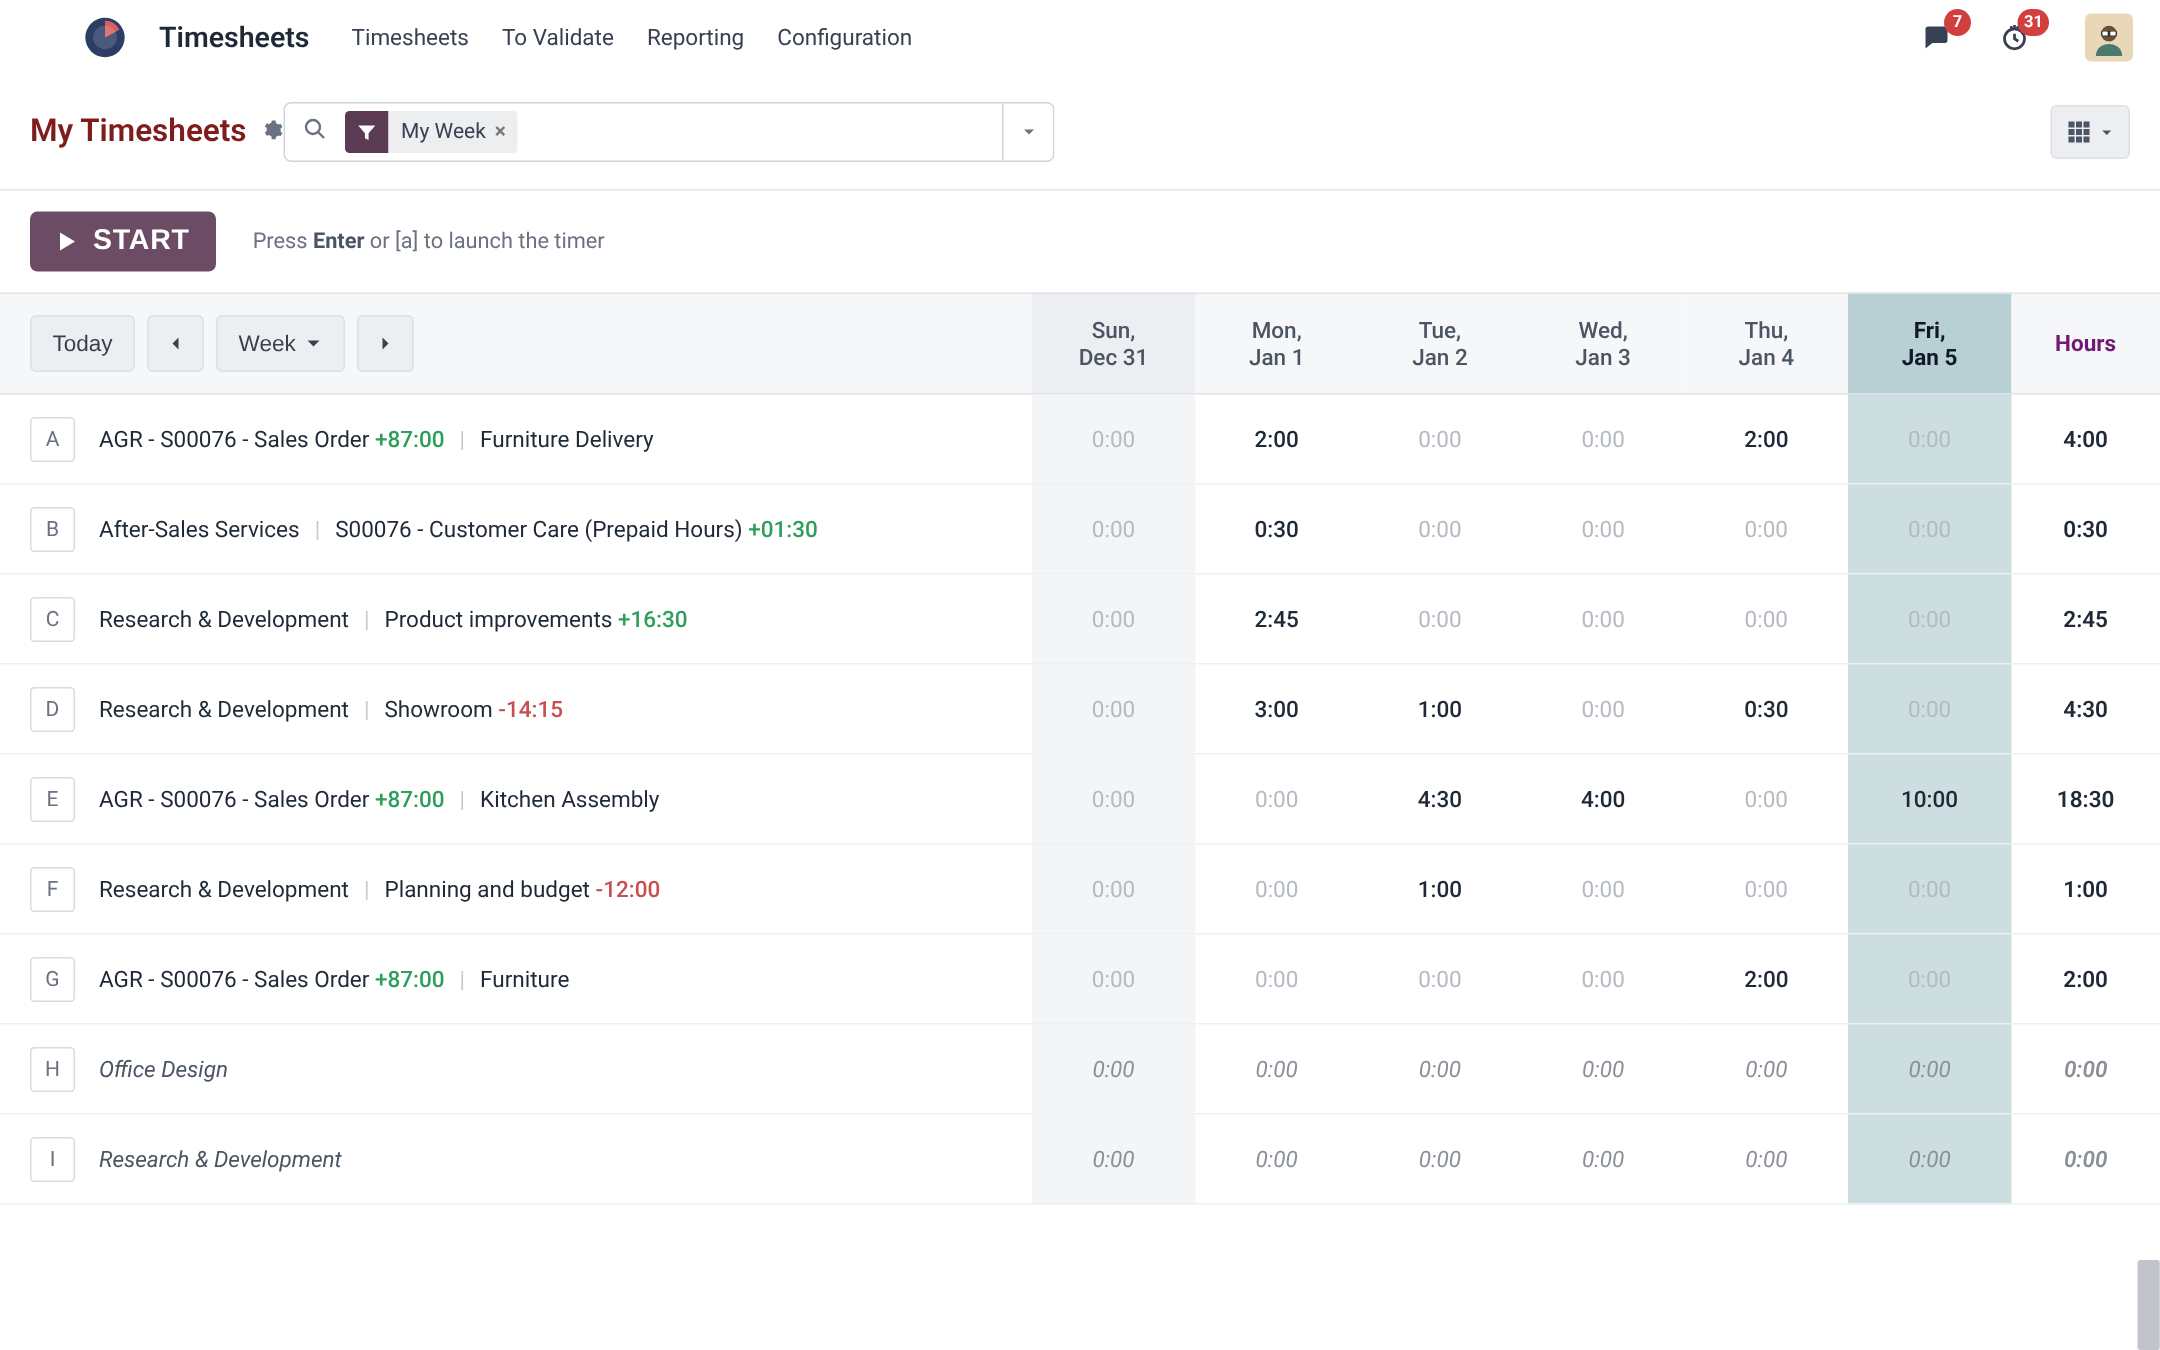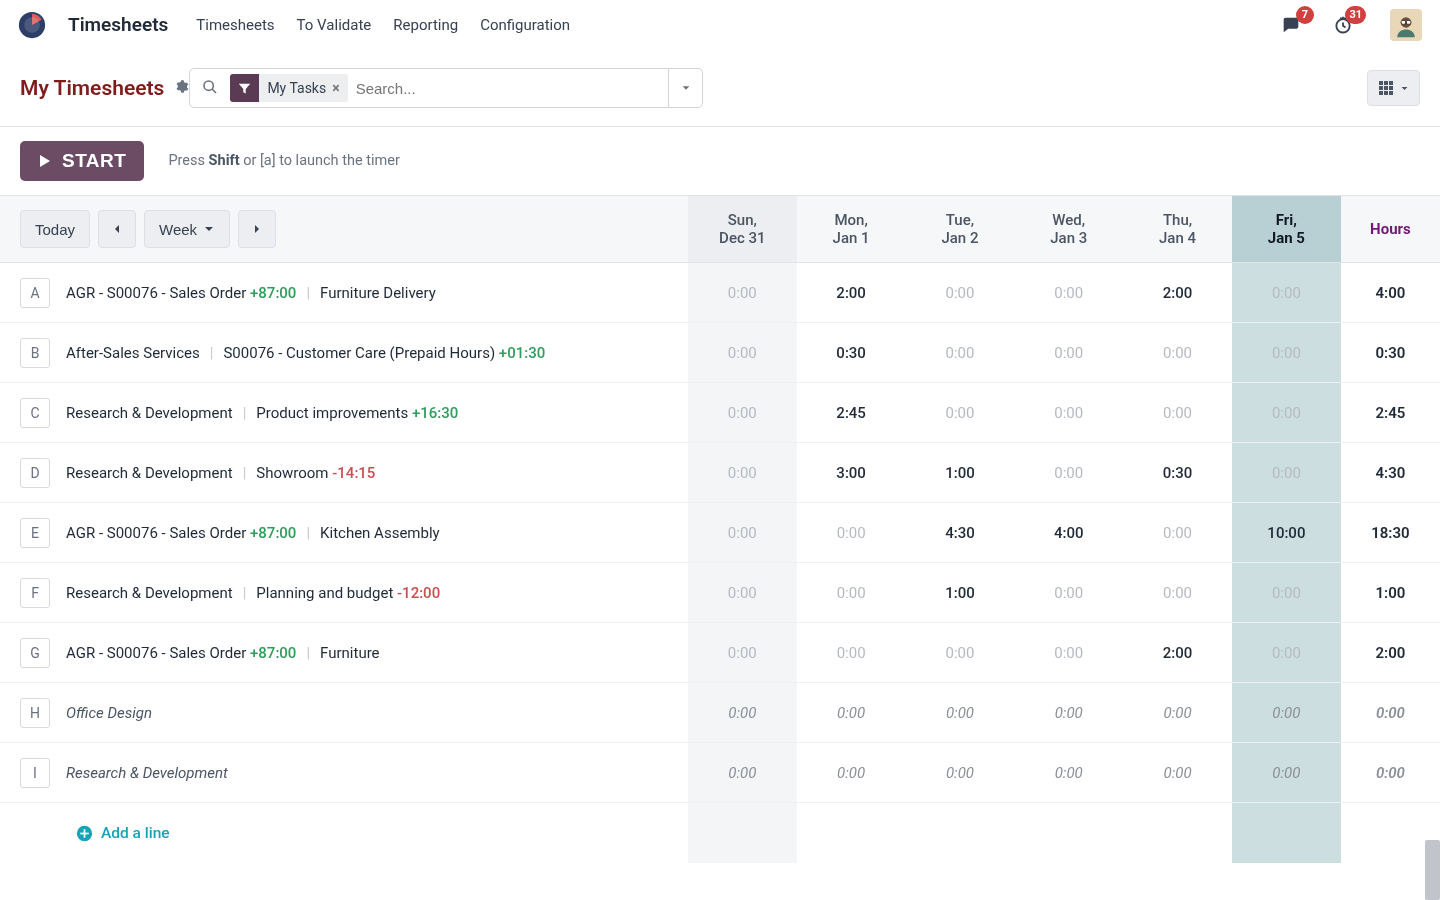--- a/index.html
+++ b/index.html
@@ -1,18 +1,18 @@
 <!DOCTYPE html>
 <html><head>
 <meta charset="utf-8">
 <style>
   * { box-sizing: border-box; margin: 0; padding: 0; }
   body { font-family: -apple-system, BlinkMacSystemFont, "Segoe UI", Roboto, Arial, sans-serif; font-size: 14px; color: #1f2937; background: #fff; width: 1440px; height: 900px; overflow: hidden; }
   
-  .menubar { display:flex; align-items:center; height:50px; padding:0 18px; gap:22px; border-bottom:1px solid transparent; }
+  .menubar { display:flex; align-items:center; height:50px; padding:0 18px; gap:22px; border-bottom:1px solid transparent;margin-left:38px; }
   .app-icon { width:28px; height:28px; border-radius:50%; display:flex; align-items:center; justify-content:center; }
   .app-title { font-size:19px; font-weight:600; margin-right:6px;}
   .menu-link { font-size:15px; color:#374151; cursor:pointer;}
   .menubar .spacer { flex:1 }
   .badge-wrap { position:relative; display:flex; align-items:center; justify-content:center; width:30px; height:30px;}
   .badge { position:absolute; top:-4px; right:-8px; min-width:18px; height:18px; padding:0 4px; border-radius:9px; background:#d23f3f; color:#fff; font-size:11px; font-weight:700; display:flex; align-items:center; justify-content:center;}
   .avatar { width:32px; height:32px; border-radius:4px; background:#e8d8b8; display:flex; align-items:center; justify-content:center; margin-left:10px;}
   .avatar svg{width:28px;height:28px}
   
   .ctrlbar { display:flex; align-items:center; padding:18px 20px 18px; border-bottom:1px solid #e0e3e8;}
@@ -128,24 +128,23 @@
             <circle cx="10" cy="10" r="7"></circle>
             <path d="M21 21l-6-6"></path>
           </svg>
       </span>
       <span class="filter-chip">
           <svg viewBox="0 0 16 16" fill="#fff">
             <path d="M1 2h14l-5.5 6.5V14l-3-1.5V8.5z"></path>
           </svg>
         </span>
       <span class="filter-chip-text">
-          <span>My Tasks</span>
+          <span>My Week</span>
           <span class="x">×</span>
         </span>
-      <input placeholder="Search..." style="">
     </div>
     <div class="search-drop">
       <svg width="10" height="10" viewBox="0 0 12 12" fill="#6b7280">
           <path d="M2 4l4 4 4-4z"></path>
         </svg>
     </div>
   </div>
   <div class="view-switch">
     <svg width="16" height="16" viewBox="0 0 16 16" fill="#4b5563">
         <rect x="1" y="1" width="4" height="4"></rect>
@@ -165,21 +164,21 @@
 </div>
 
 <div class="timerstrip">
   <button class="start-btn">
     <svg viewBox="0 0 12 14">
         <path d="M1 1l10 6-10 6z"></path>
       </svg>
     <span>START</span>
   </button>
   <div class="hints">
-    <div><span>Press </span><b>Shift</b><span> or [a] to launch the timer</span></div>
+    <div><span>Press </span><b>Enter</b><span> or [a] to launch the timer</span></div>
   </div>
 </div>
 
 <table class="ts-table">
   <colgroup>
       <col class="desc">
       <col class="day">
       <col class="day">
       <col class="day">
       <col class="day">
@@ -349,35 +348,16 @@
           </div>
         </td>
         <td class="sun-col italic-cell">0:00</td>
         <td class="italic-cell">0:00</td>
         <td class="italic-cell">0:00</td>
         <td class="italic-cell">0:00</td>
         <td class="italic-cell">0:00</td>
         <td class="today-col italic-cell">0:00</td>
         <td class="hours-col italic-cell">0:00</td>
       </tr>
-      <tr>
-        <td class="first" style="border-bottom:none">
-          <div class="addline">
-            <svg viewBox="0 0 20 20">
-              <circle cx="10" cy="10" r="9"></circle>
-              <rect x="9" y="5" width="2" height="10" fill="#fff"></rect>
-              <rect x="5" y="9" width="10" height="2" fill="#fff"></rect>
-            </svg>
-            <span>Add a line</span>
-          </div>
-        </td>
-        <td class="sun-col" style="border-bottom:none"></td>
-        <td style="border-bottom:none"></td>
-        <td style="border-bottom:none"></td>
-        <td style="border-bottom:none"></td>
-        <td style="border-bottom:none"></td>
-        <td class="today-col" style="border-bottom:none"></td>
-        <td style="border-bottom:none"></td>
-      </tr>
     </tbody>
 </table>
 
 <div class="scrollbar"></div>
 
 </body></html>

